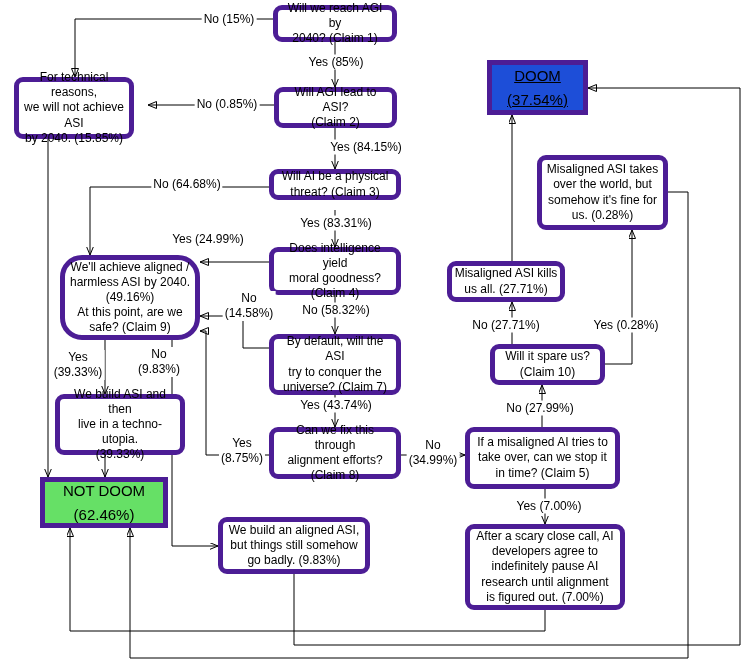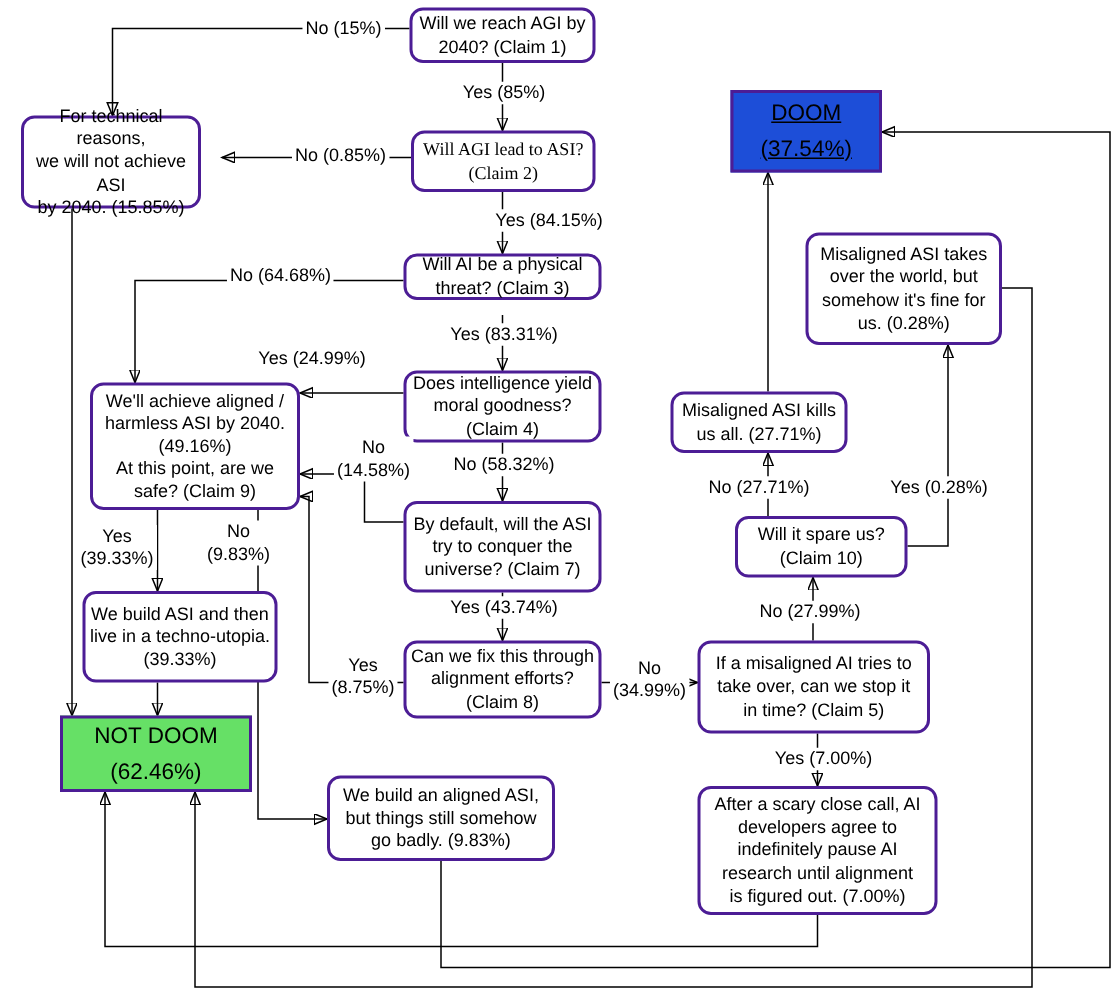--- a/index.html
+++ b/index.html
@@ -4,40 +4,40 @@
 <style>
   html,body{margin:0;padding:0;background:#fff;}
   #canvas{
     position:relative;width:746px;height:669px;background:#fff;overflow:hidden;
     font-family:"Liberation Sans", sans-serif;
   }
   #wires{position:absolute;left:0;top:0;z-index:0;}
   #wires path{fill:none;stroke:#000;stroke-width:1;}
   .node{
     position:absolute;box-sizing:border-box;z-index:1;
-    background:#fff;border:2px solid #4c1d95;border-radius:9px;
+    background:#fff;border:5px solid #4c1d95;border-radius:9px;
     display:flex;align-items:center;justify-content:center;
     text-align:center;white-space:pre-line;
     font-size:12px;line-height:1.26;color:#000;padding:1px 2px;
   }
   .terminal{border-radius:0;font-size:15px;line-height:1.55;}
   .edge-label{
     position:absolute;z-index:2;transform:translate(-50%,-50%);
     background:#fff;padding:0 2px;text-align:center;white-space:pre-line;
     font-size:12px;line-height:1.25;color:#000;
   }
   
   #n-claim1   {left:273px;top:5px;  width:124px;height:37px;}
   #n-tech     {left:14px; top:77px; width:120px;height:62px;}
-  #n-claim2   {left:274px;top:87px; width:123px;height:41px;font-family:Liberation Serif, serif;}
+  #n-claim2   {left:274px;top:87px; width:123px;height:41px;}
   #n-doom     {left:487px;top:60px; width:101px;height:55px;}
   #n-claim3   {left:269px;top:169px;width:132px;height:31px;}
   #n-takesover{left:537px;top:155px;width:131px;height:75px;}
   #n-claim4   {left:269px;top:247px;width:132px;height:48px;}
-  #n-claim9   {left:60px; top:255px;width:140px;height:85px;}
+  #n-claim9   {left:60px; top:255px;width:140px;height:85px;border-radius:22px;}
   #n-kills    {left:447px;top:261px;width:118px;height:41px;}
   #n-claim7   {left:269px;top:334px;width:132px;height:61px;}
   #n-claim10  {left:490px;top:344px;width:115px;height:41px;}
   #n-utopia   {left:55px; top:394px;width:130px;height:61px;}
   #n-claim8   {left:269px;top:427px;width:132px;height:52px;}
   #n-claim5   {left:465px;top:427px;width:155px;height:62px;}
   #n-notdoom  {left:40px; top:477px;width:128px;height:51px;}
   #n-badly    {left:218px;top:517px;width:152px;height:57px;}
   #n-pause    {left:465px;top:524px;width:160px;height:86px;}
   

